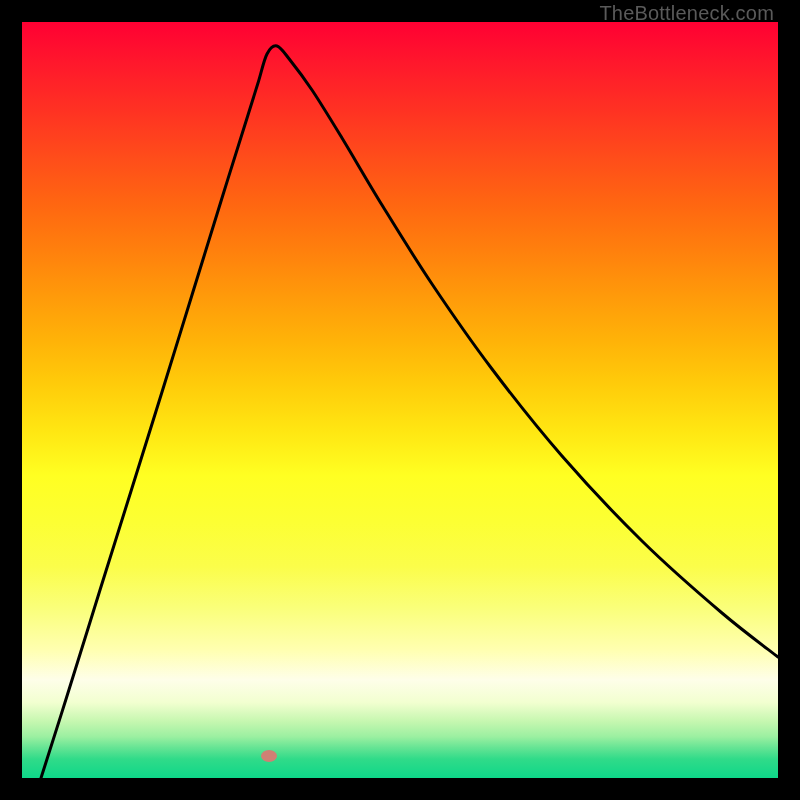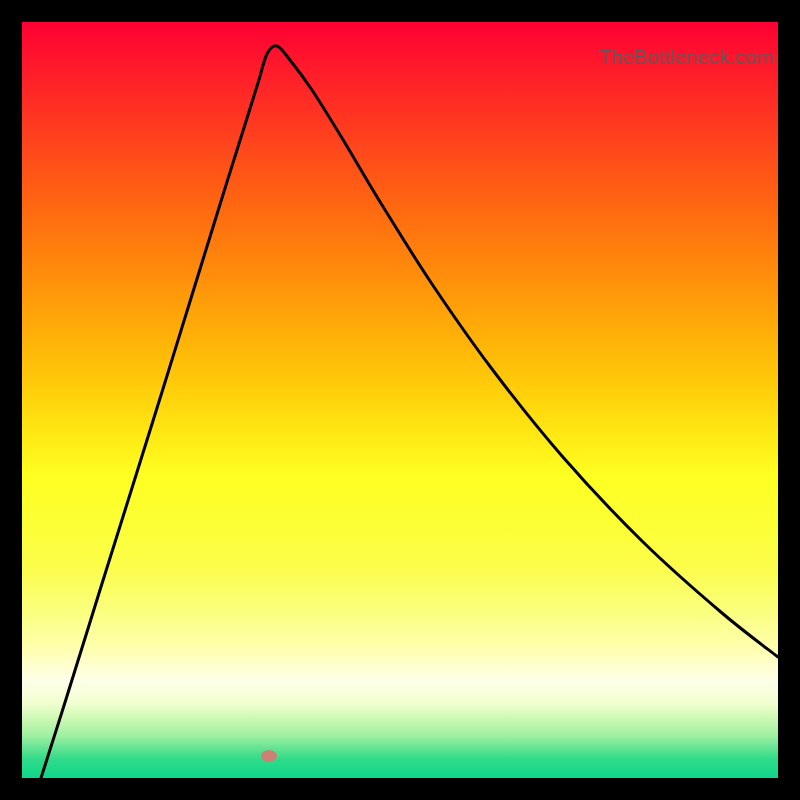--- a/index.html
+++ b/index.html
@@ -41,21 +41,20 @@
   }
   .watermark {
     position: absolute;
     top: 2px;
     right: 26px;
     font-family: Arial, Helvetica, sans-serif;
     font-size: 20px;
     color: #5a5a5a;
     font-weight: 500;
     letter-spacing: 0.2px;
-    margin-top: 44px;
   }
   .curve-svg {
     position: absolute;
     left: 22px; top: 22px;
     width: 756px; height: 756px;
   }
   .marker {
     position: absolute;
     width: 16px;
     height: 12px;

